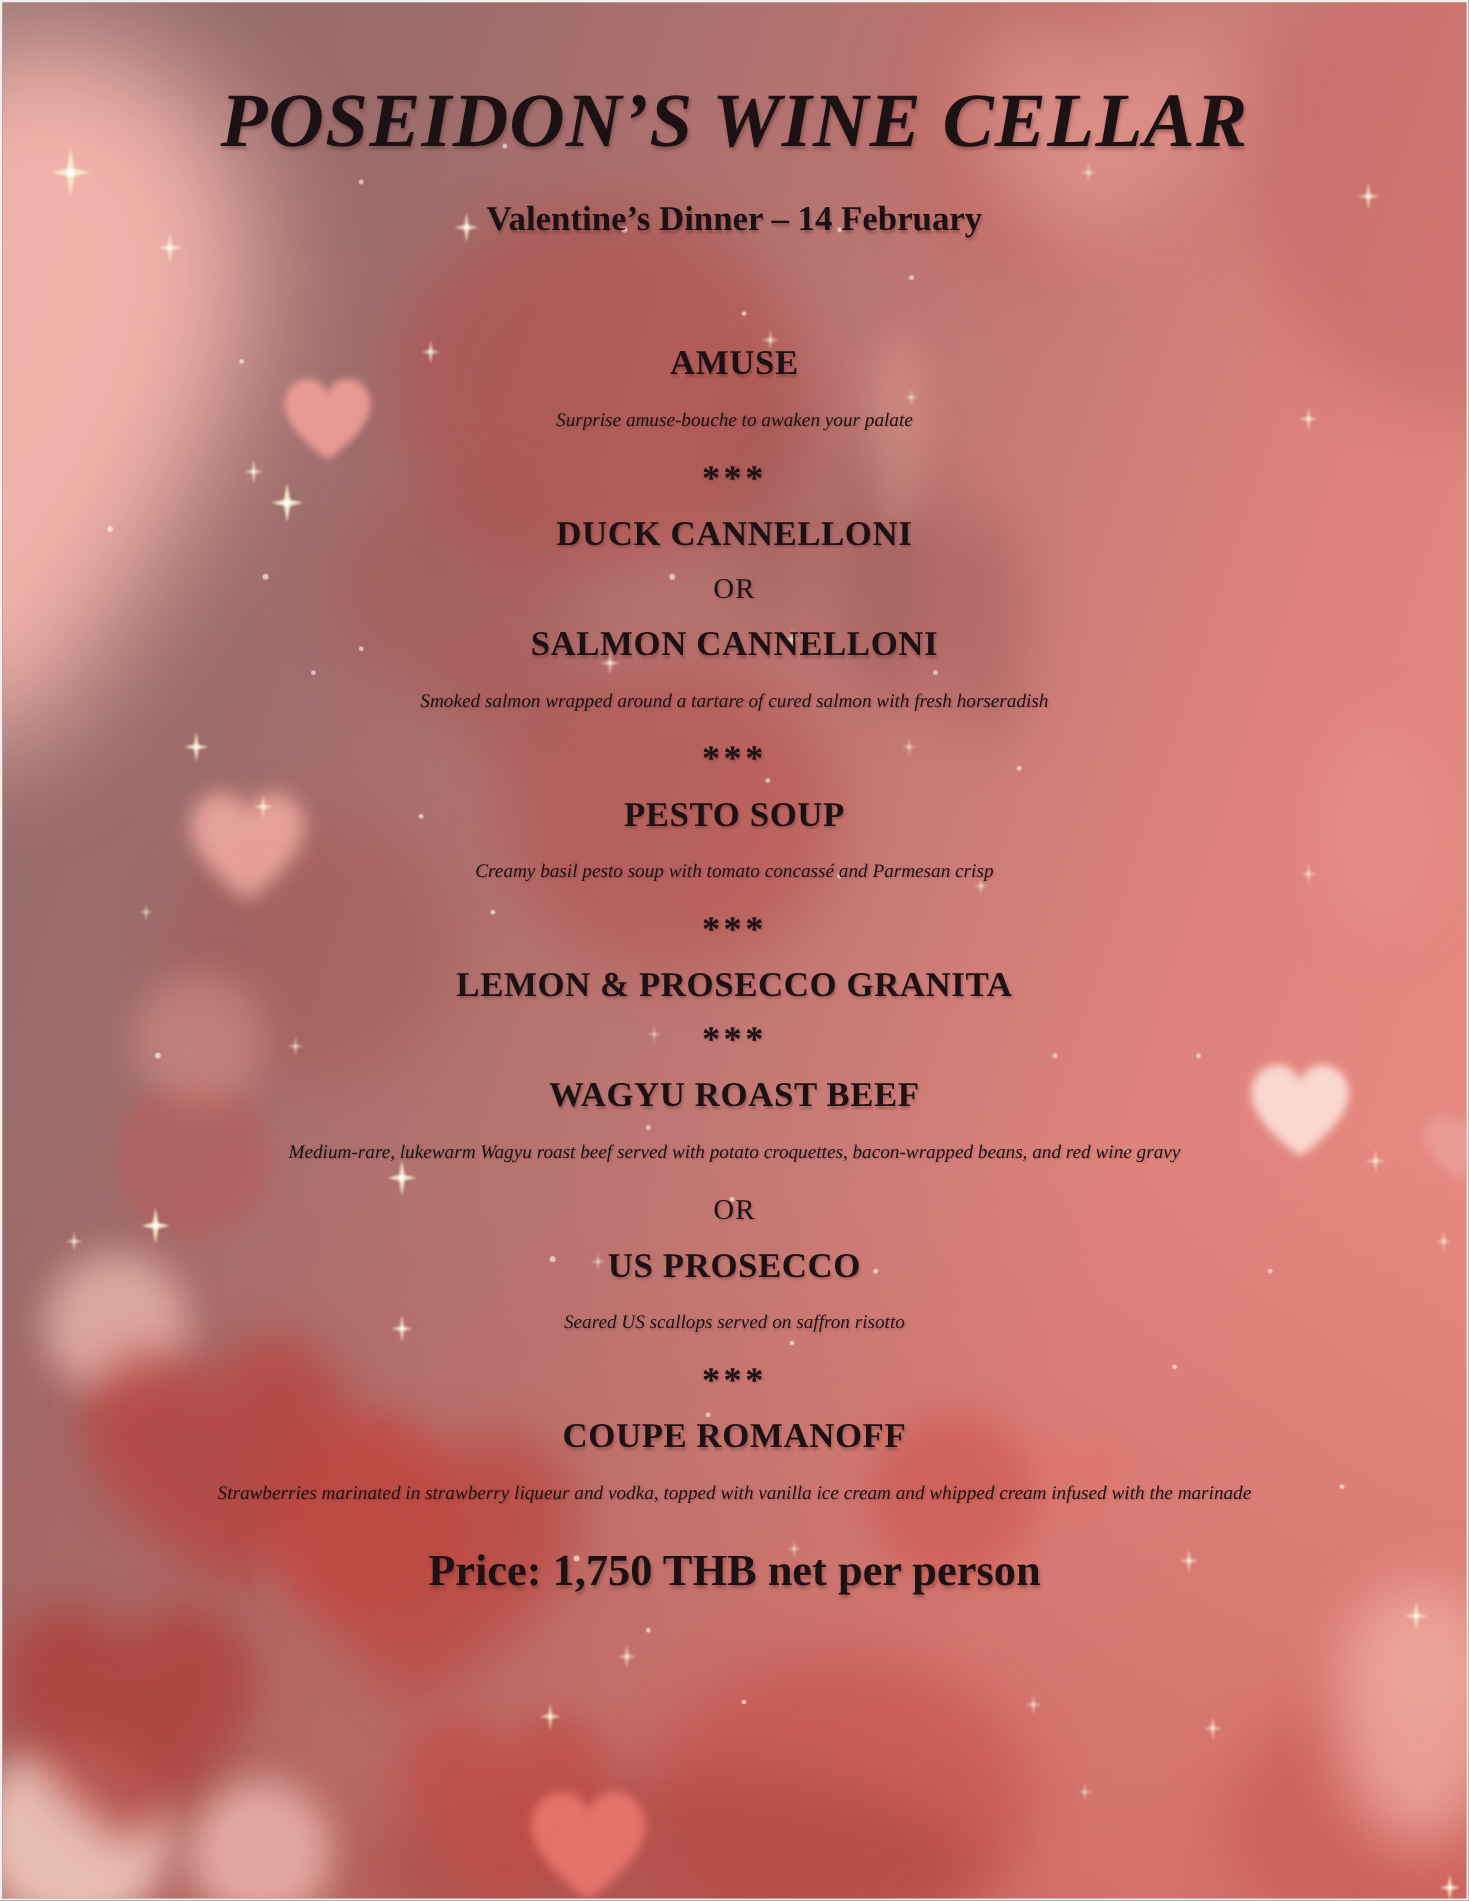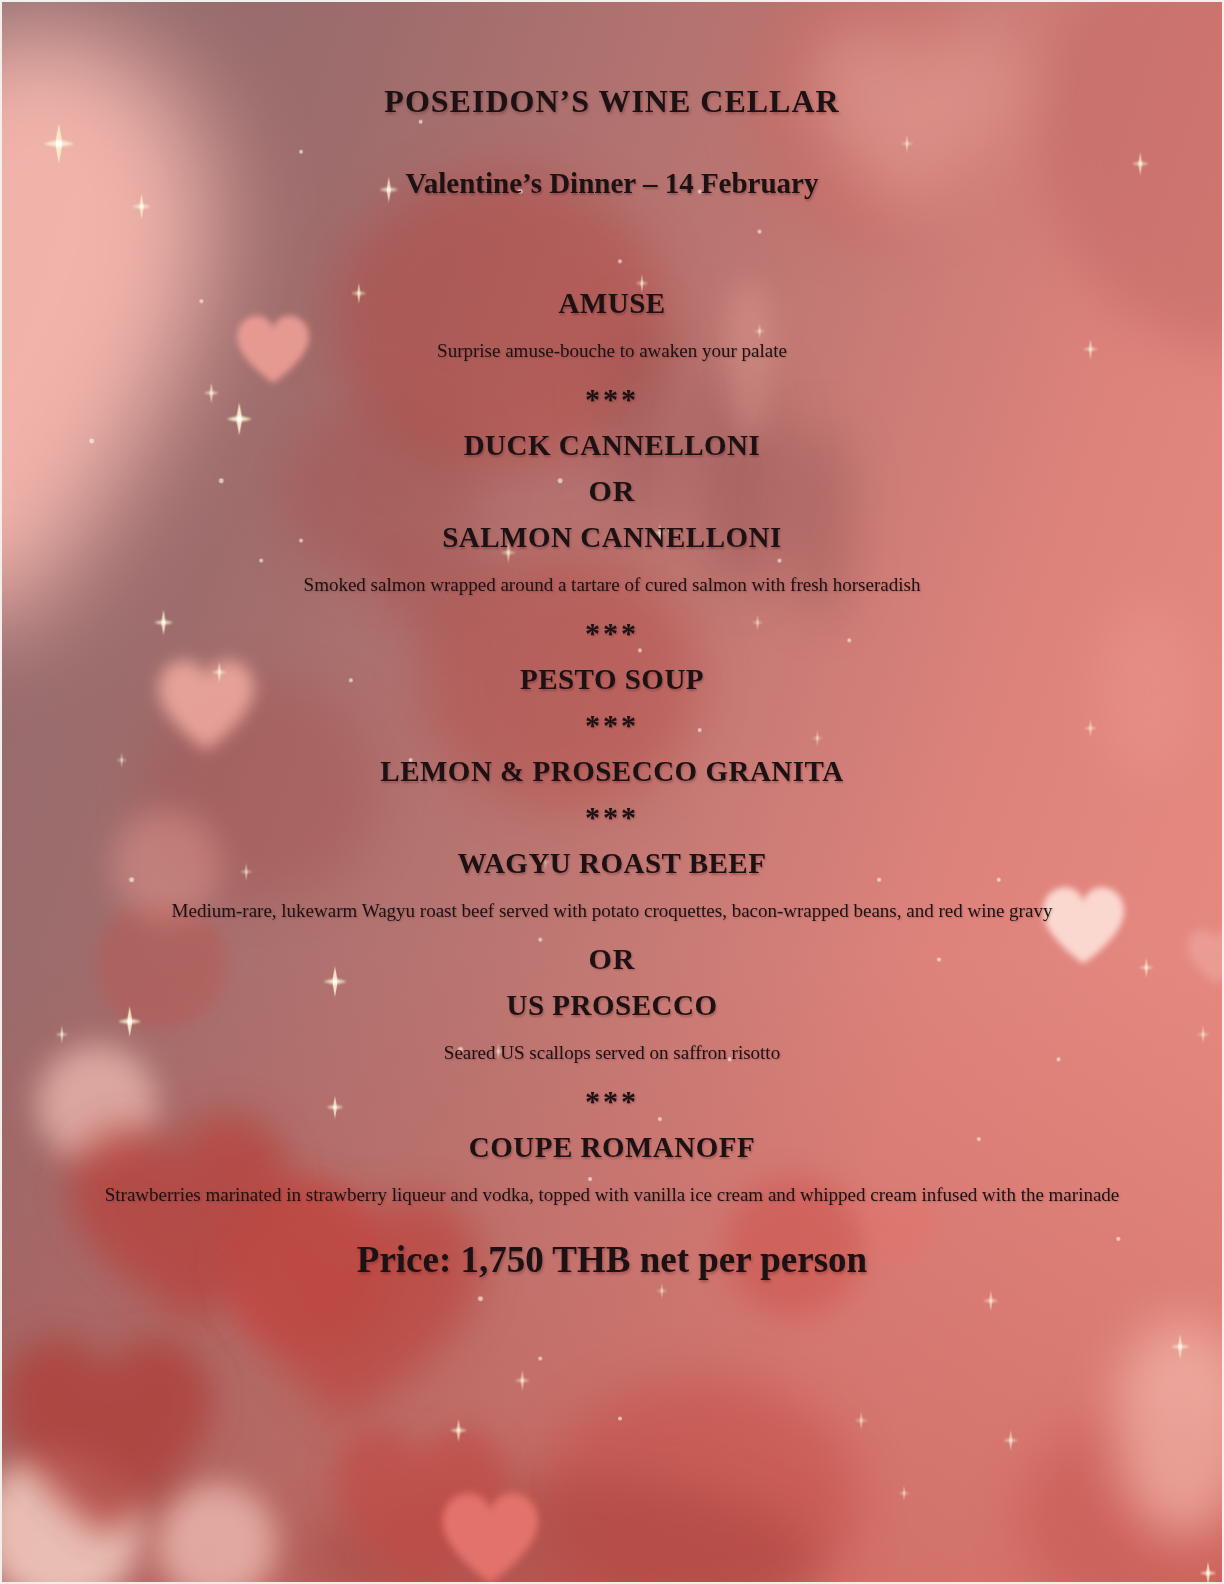--- a/index.html
+++ b/index.html
@@ -16,46 +16,47 @@
   }
   .bg{position:absolute;inset:0;width:100%;height:100%;display:block;}
   .content{
     position:absolute;inset:0;
     text-align:center;
     padding-top:72px;
     box-sizing:border-box;
   }
   .title{
     margin:0;
-    font-size:32px;line-height:54px;font-weight:bold;letter-spacing:1px;
+    font-size:64px;line-height:54px;font-weight:bold;letter-spacing:1px;
     text-shadow:1px 2px 3px rgba(70,20,25,.35);
+    font-style:italic;
   }
   .subtitle{
     margin:38px 0 0 0;
     font-size:29px;line-height:34px;font-weight:bold;
     text-shadow:1px 2px 2px rgba(70,20,25,.3);
   }
   .courses{margin-top:86px;}
   .course-name{
     font-size:29px;line-height:34px;font-weight:bold;letter-spacing:.5px;
     margin:0 0 12px 0;
     text-shadow:1px 2px 2px rgba(70,20,25,.3);
   }
   .course-desc{
-    font-size:19px;line-height:38px;
+    font-size:16px;line-height:38px;font-style:italic;
     max-width:1116px;margin:0 auto 12px auto;
     text-shadow:1px 1px 2px rgba(70,20,25,.25);
   }
   .sep-stars{
     font-size:30px;line-height:34px;font-weight:bold;letter-spacing:3px;
     margin:0 0 12px 0;
     text-shadow:1px 1px 2px rgba(70,20,25,.3);
   }
   .sep-or{
-    font-size:30px;line-height:34px;font-weight:bold;letter-spacing:1px;
+    font-size:24px;line-height:34px;font-weight:normal;letter-spacing:1px;
     margin:0 0 12px 0;
     text-shadow:1px 1px 2px rgba(70,20,25,.3);
   }
   .price{
     margin-top:24px;
     font-size:37px;line-height:44px;font-weight:bold;
     text-shadow:1px 2px 3px rgba(70,20,25,.35);
   }
 </style>
 </head>
@@ -252,20 +253,21 @@
     <div class="courses">
         <div class="course-name">AMUSE</div>
         <div class="course-desc">Surprise amuse-bouche to awaken your palate</div>
         <div class="sep-stars">***</div>
         <div class="course-name">DUCK CANNELLONI</div>
         <div class="sep-or">OR</div>
         <div class="course-name">SALMON CANNELLONI</div>
         <div class="course-desc">Smoked salmon wrapped around a tartare of cured salmon with fresh horseradish</div>
         <div class="sep-stars">***</div>
         <div class="course-name">PESTO SOUP</div>
+        <div class="course-desc">Creamy basil pesto soup with tomato concassé and Parmesan crisp</div>
         <div class="sep-stars">***</div>
         <div class="course-name">LEMON &amp; PROSECCO GRANITA</div>
         <div class="sep-stars">***</div>
         <div class="course-name">WAGYU ROAST BEEF</div>
         <div class="course-desc">Medium-rare, lukewarm Wagyu roast beef served with potato croquettes, bacon-wrapped beans, and red wine gravy</div>
         <div class="sep-or">OR</div>
         <div class="course-name">US PROSECCO</div>
         <div class="course-desc">Seared US scallops served on saffron risotto</div>
         <div class="sep-stars">***</div>
         <div class="course-name">COUPE ROMANOFF</div>

